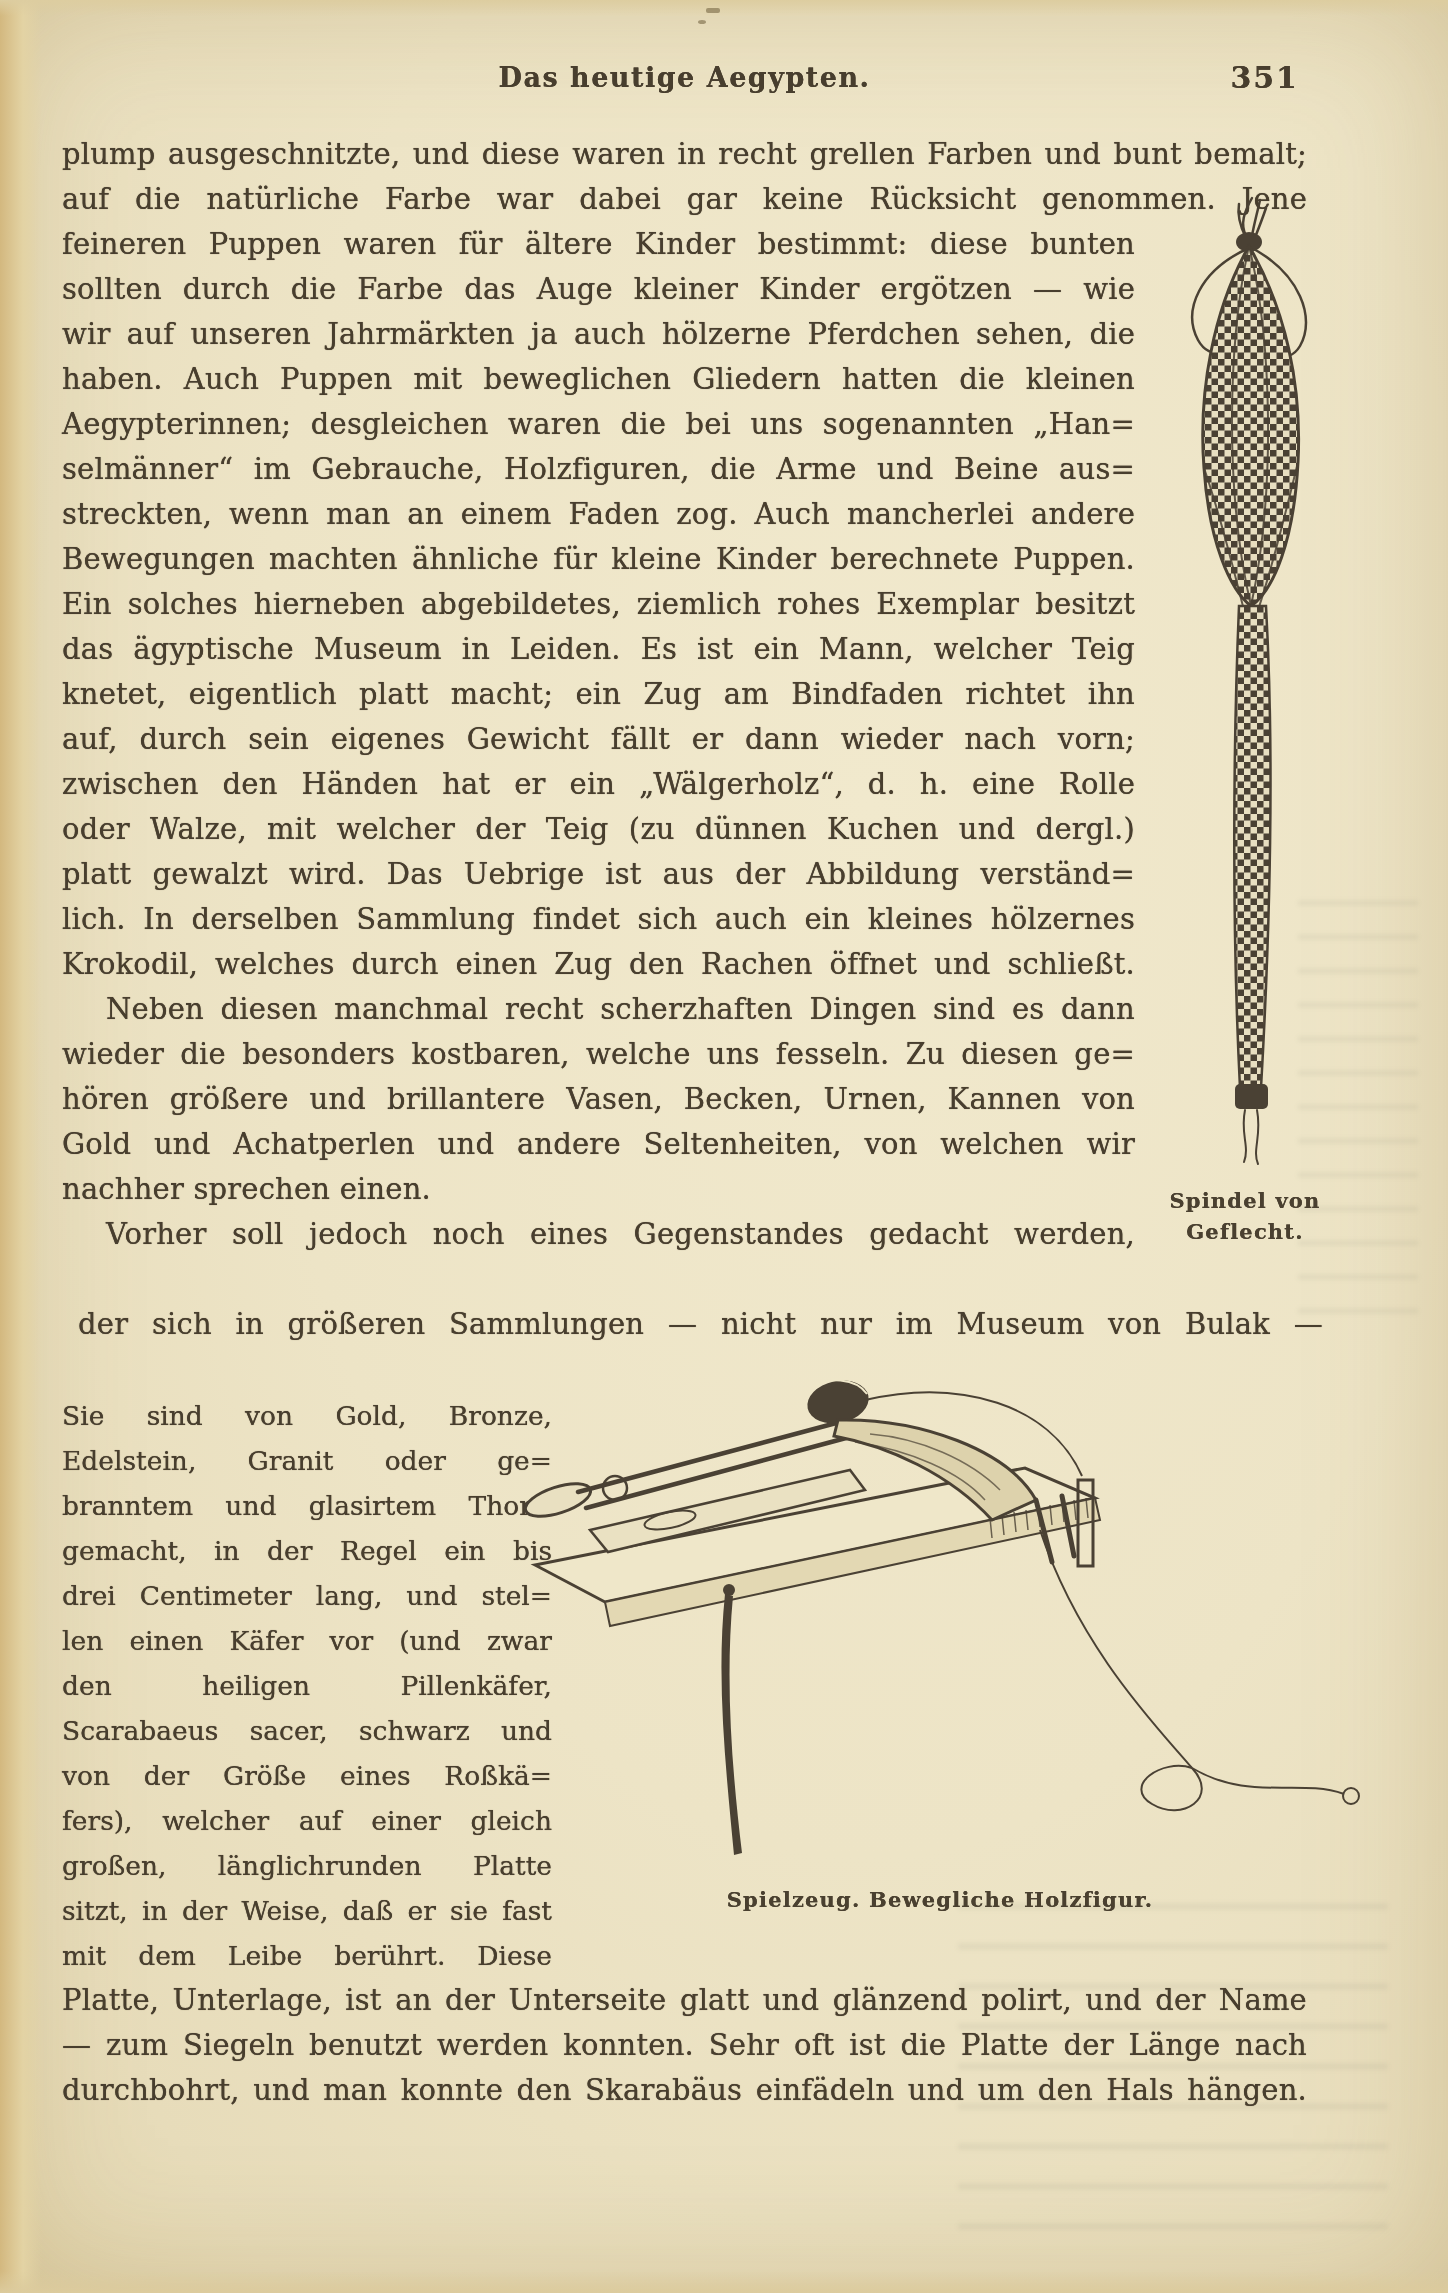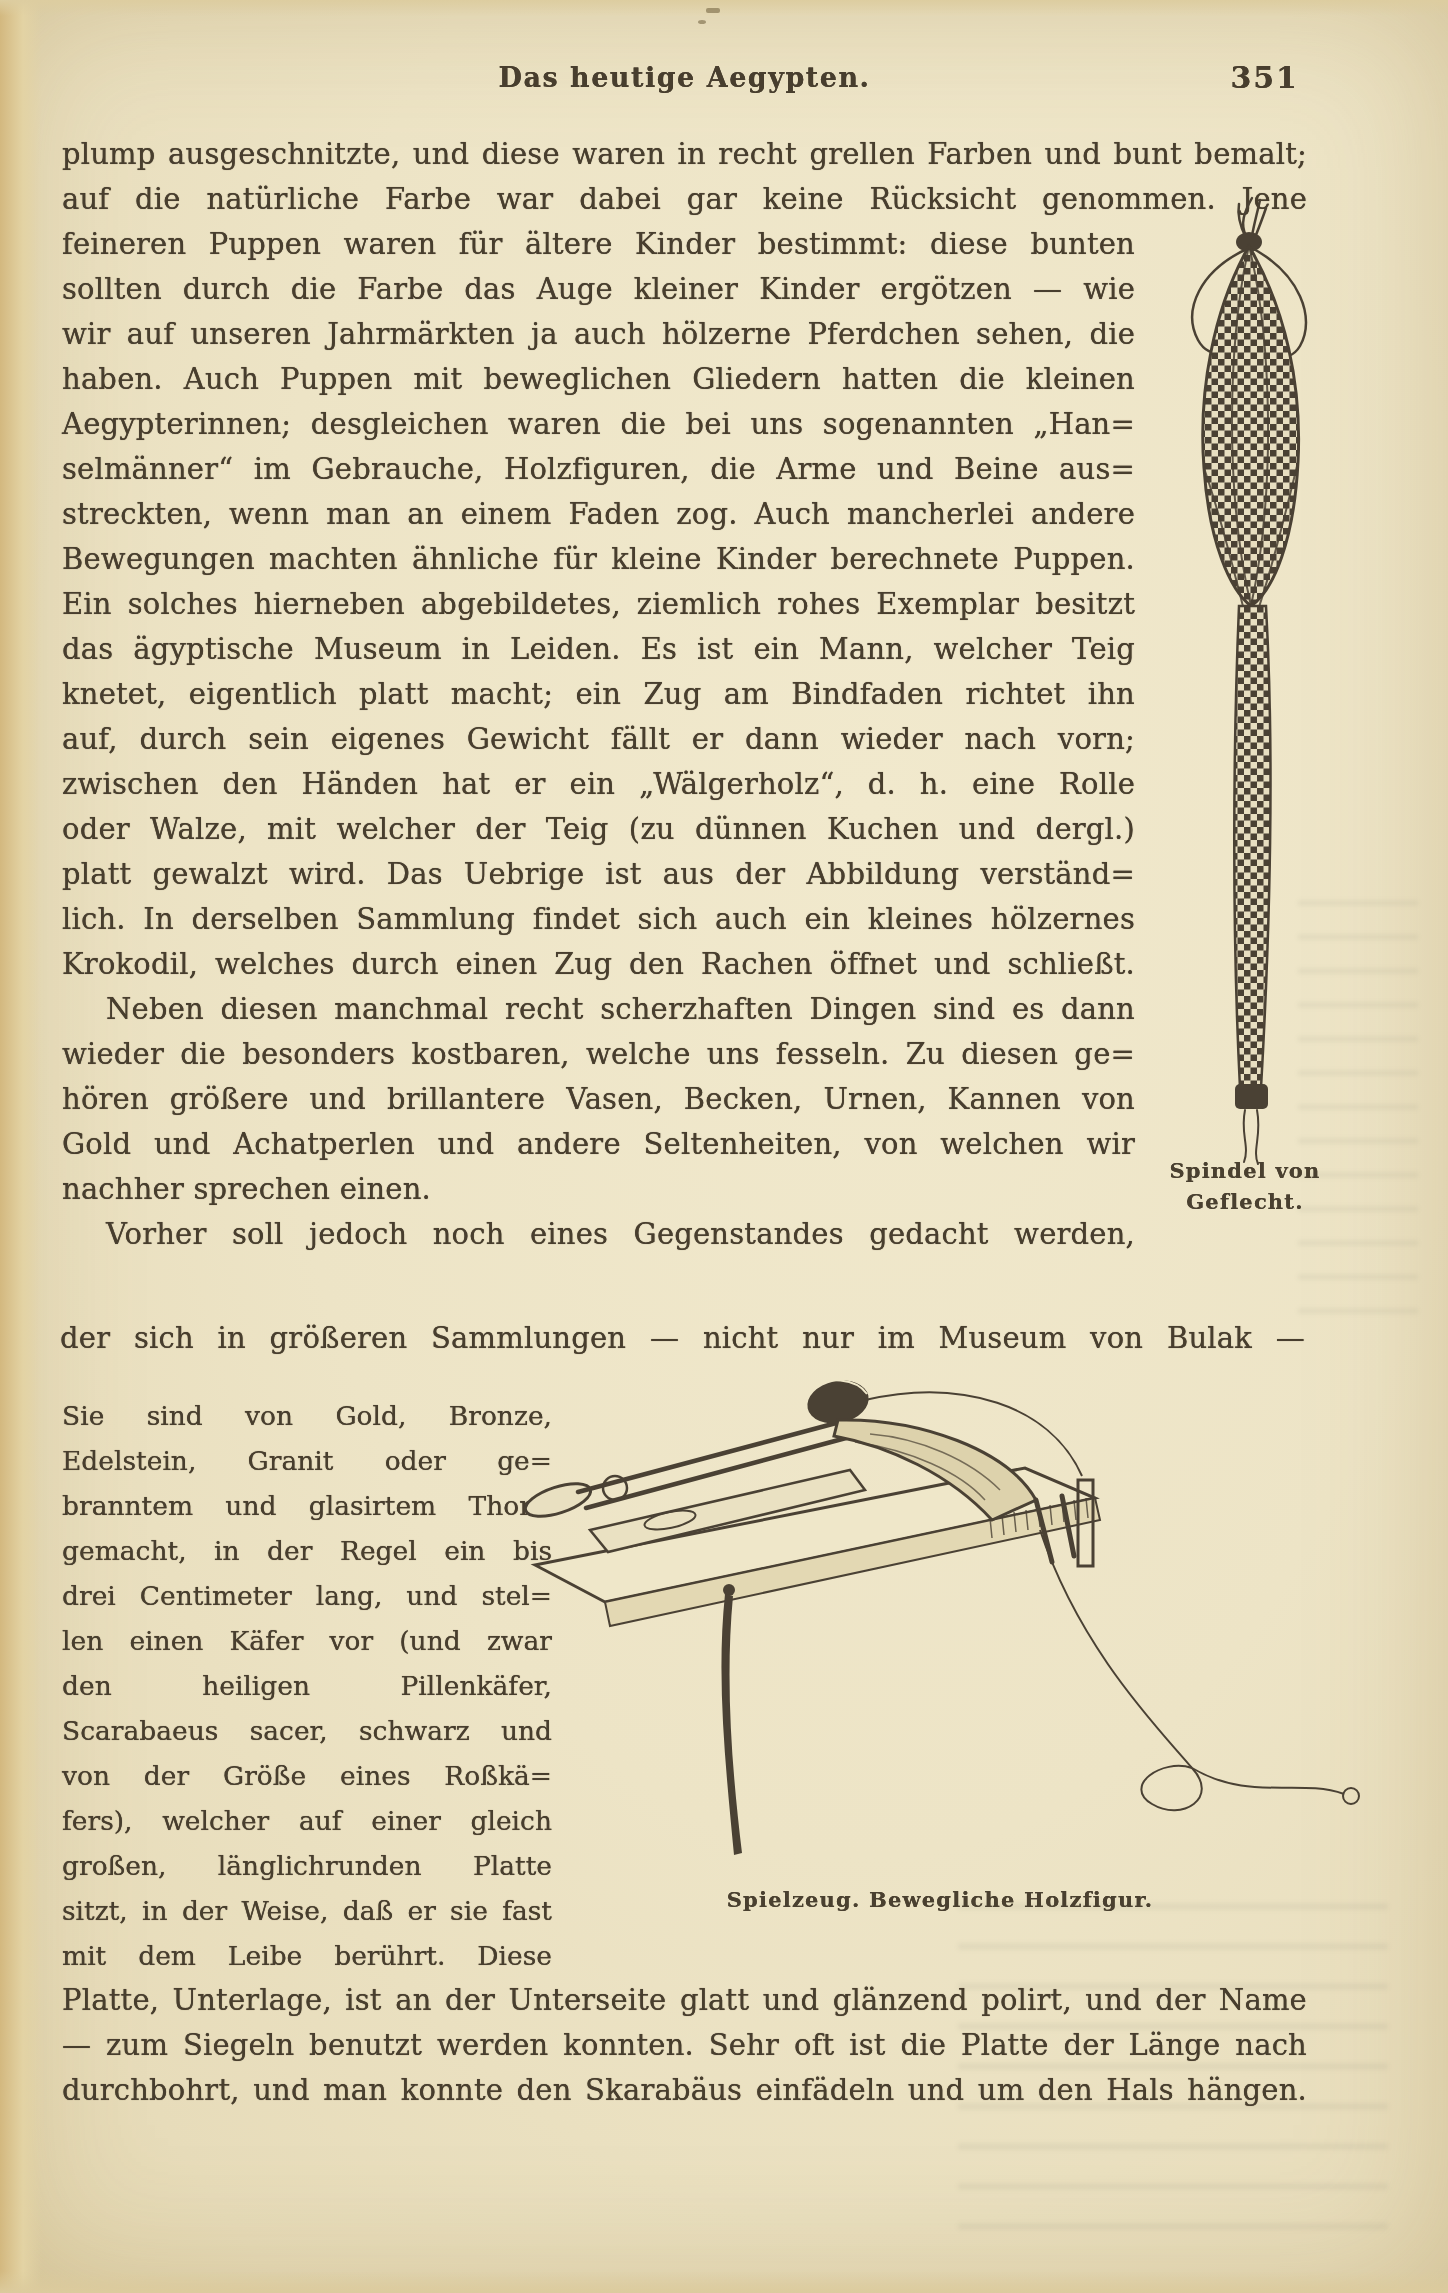--- a/index.html
+++ b/index.html
@@ -33,31 +33,31 @@
   .header .pagenum{position:absolute;right:8px;top:-2px;font-size:30px;font-weight:bold;
     letter-spacing:2px;text-shadow:0 0 .5px currentColor;}
 
   .tblock{position:absolute;}
   .tline{height:45px;line-height:45px;font-size:29px;white-space:nowrap;
     text-shadow:0 0 .7px currentColor;letter-spacing:.2px;overflow:visible;}
   .tline.j{white-space:normal;text-align:justify;text-align-last:justify;}
   .tline.ind{text-indent:44px;}
   #blockA{left:62px;top:132px;width:1245px;}
   #blockB{left:62px;top:222px;width:1073px;}
-  #blockC{left:60px;top:1302px;width:1245px;margin-top:14px;}
+  #blockC{left:78px;top:1302px;width:1245px;}
   #blockD{left:62px;top:1393px;width:490px;}
   #blockD .tline{font-size:26.5px;letter-spacing:0;}
   #blockE{left:62px;top:1978px;width:1245px;}
 
   .fig{position:absolute;}
   #fig-spindle{left:1140px;top:190px;width:210px;height:980px;}
   #fig-toy{left:520px;top:1350px;width:840px;height:520px;}
   .cap{position:absolute;text-align:center;font-size:21px;font-weight:bold;
     letter-spacing:1.2px;color:#4a4030;text-shadow:0 0 .5px currentColor;}
-  #cap-spindle{left:1125px;top:1155px;width:240px;line-height:31px;}
+  #cap-spindle{left:1125px;top:1185px;width:240px;line-height:31px;}
   #cap-toy{left:520px;top:1872px;width:840px;margin-top:15px;}
 </style>
 </head>
 <body>
 
 <div class="page">
   <div class="edge-left"></div>
   <div class="edge-top"></div>
   <div class="edge-bottom"></div>
   <div class="smudge s1"></div>

